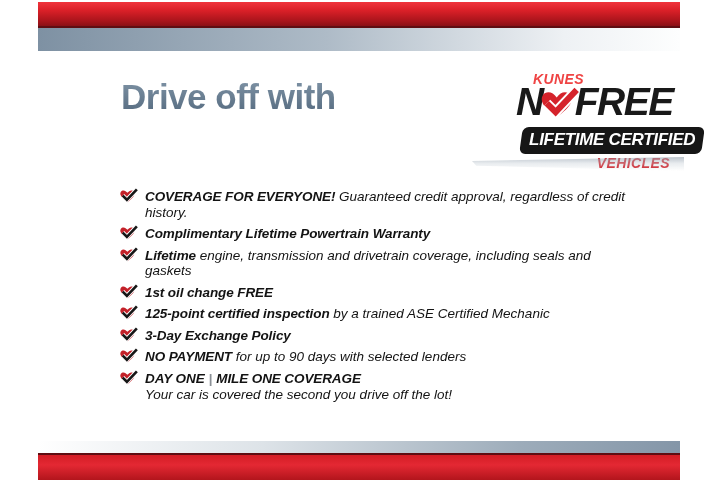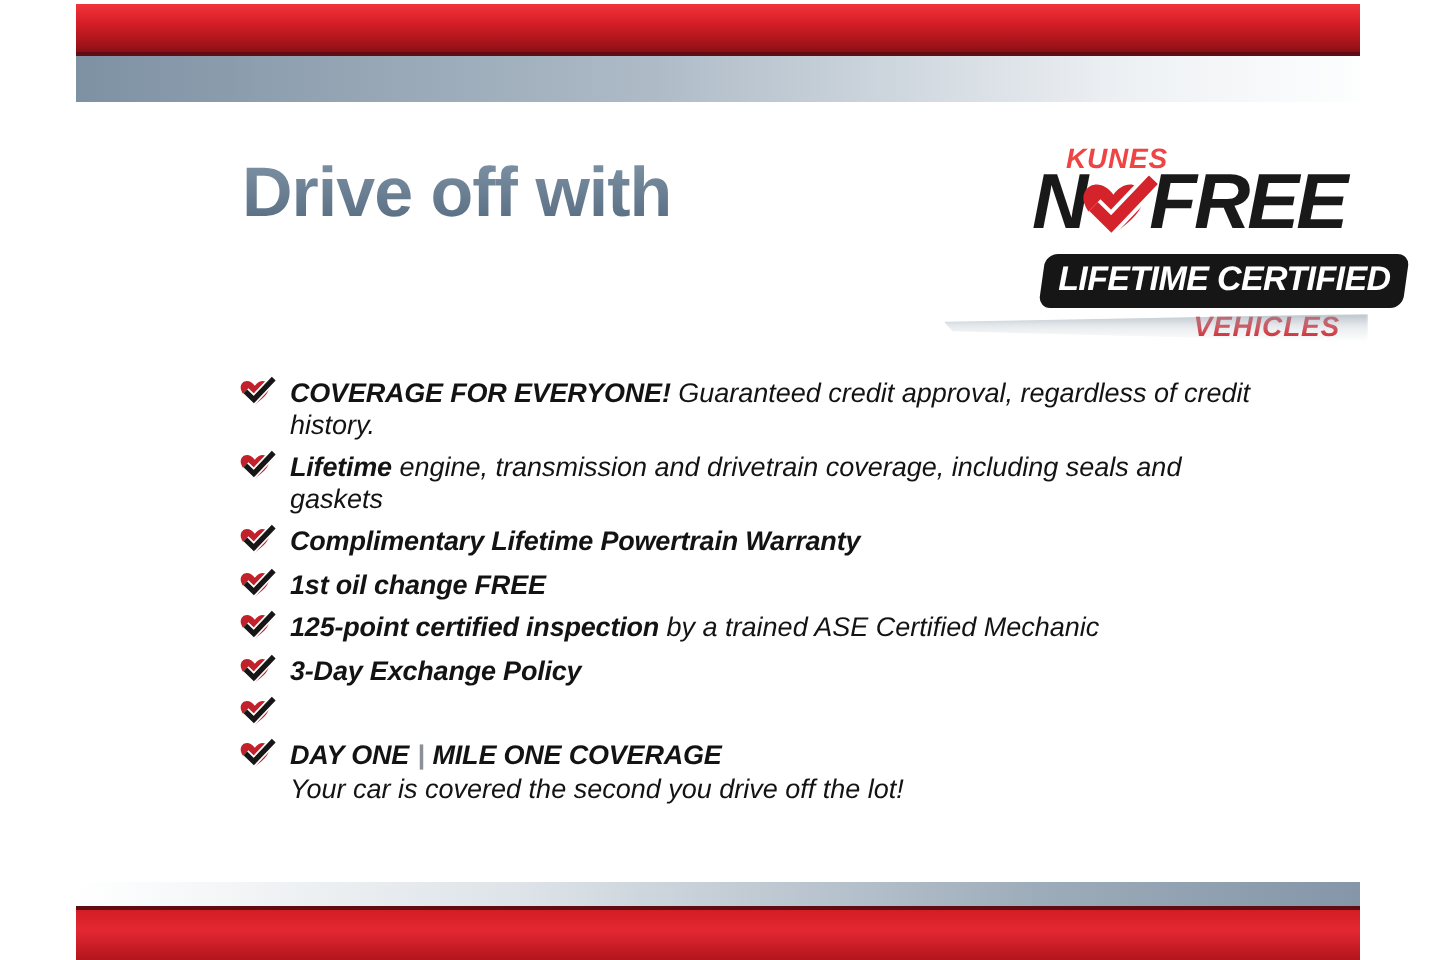--- a/index.html
+++ b/index.html
@@ -139,27 +139,27 @@
     <li>
       <svg class="bullet-icon">
           <use href="#hc-bullet"></use>
         </svg>
       <span class="benefit-text"><b>COVERAGE FOR EVERYONE!</b><span> Guaranteed credit approval, regardless of credit history.</span></span>
     </li>
     <li>
       <svg class="bullet-icon">
           <use href="#hc-bullet"></use>
         </svg>
-      <span class="benefit-text"><b>Lifetime</b><span> engine, transmission and drivetrain coverage, including seals and gaskets</span></span>
+      <span class="benefit-text"><b>Complimentary Lifetime Powertrain Warranty</b><span></span></span>
     </li>
     <li>
       <svg class="bullet-icon">
           <use href="#hc-bullet"></use>
         </svg>
-      <span class="benefit-text"><b>Complimentary Lifetime Powertrain Warranty</b><span></span></span>
+      <span class="benefit-text"><b>Lifetime</b><span> engine, transmission and drivetrain coverage, including seals and gaskets</span></span>
     </li>
     <li>
       <svg class="bullet-icon">
           <use href="#hc-bullet"></use>
         </svg>
       <span class="benefit-text"><b>1st oil change FREE</b><span></span></span>
     </li>
     <li>
       <svg class="bullet-icon">
           <use href="#hc-bullet"></use>
@@ -169,20 +169,21 @@
     <li>
       <svg class="bullet-icon">
           <use href="#hc-bullet"></use>
         </svg>
       <span class="benefit-text"><b>3-Day Exchange Policy</b><span></span></span>
     </li>
     <li>
       <svg class="bullet-icon">
           <use href="#hc-bullet"></use>
         </svg>
+      <span class="benefit-text"><b>NO PAYMENT</b><span> for up to 90 days with selected lenders</span></span>
     </li>
     <li>
       <svg class="bullet-icon">
           <use href="#hc-bullet"></use>
         </svg>
       <span class="benefit-text">
         <span><b>DAY ONE</b><b class="pipe-sep">|</b><b>MILE ONE COVERAGE</b></span>
         <div class="benefit-subline">Your car is covered the second you drive off the lot!</div>
       </span>
     </li>

